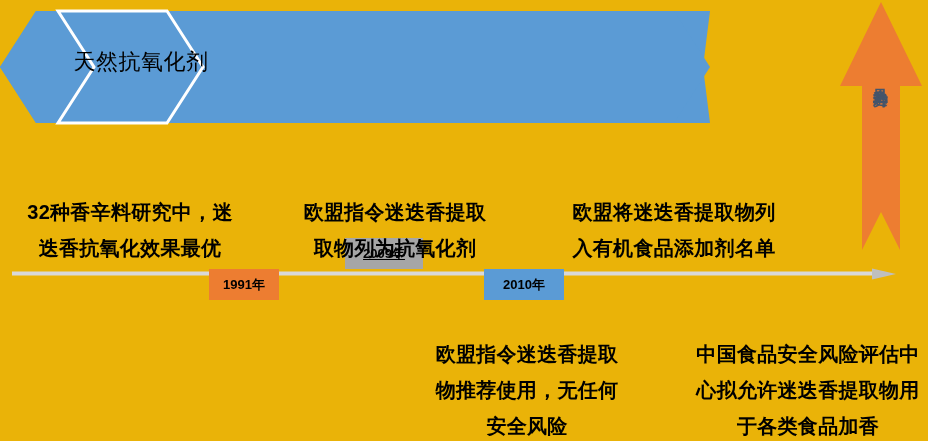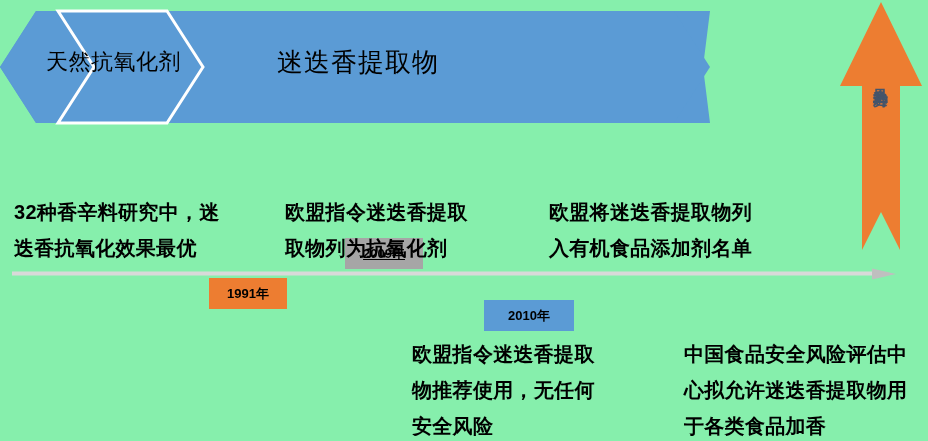--- a/index.html
+++ b/index.html
@@ -8,22 +8,23 @@
     padding: 0;
     background: #ffffff;
   }
   body {
     font-family: "Liberation Sans", "DejaVu Sans", sans-serif;
   }
   #stage {
     position: relative;
     width: 928px;
     height: 441px;
-    background: #86efac;
+    background: #eab308;
     overflow: hidden;
+    text-align: center;
   }
 
   
   .banner-wrap {
     position: absolute;
     left: 0px;
     top: 5px;
     width: 710px;
     height: 124px;
   }
@@ -124,43 +125,42 @@
   <div class="banner-wrap">
     <svg class="banner-svg" width="710" height="124" viewBox="0 0 710 124">
 
       <polygon points="0,62 36,6 710,6 710,6 703,62 710,118 36,118" fill="#5B9BD5"></polygon>
 
       <polygon points="0,62 36,6 674,6 710,62 674,118 36,118" fill="#5B9BD5"></polygon>
 
       <polygon points="58,6 167,6 203,62 167,118 58,118 94,62" fill="#5B9BD5" stroke="#FFFFFF" stroke-width="3"></polygon>
     </svg>
     <div class="banner-label-a">天然抗氧化剂</div>
-    <div class="banner-label-b">迷迭香提取物</div>
   </div>
 
   <div class="rise-wrap">
     <svg width="86" height="262" viewBox="0 0 86 262">
       <polygon points="43,2 84,86 62,86 62,250 43,212 24,250 24,86 2,86" fill="#ED7D31"></polygon>
     </svg>
     <div class="rise-text">呈上升趋势</div>
   </div>
 
   <div class="axis">
     <svg width="890" height="12" viewBox="0 0 890 12">
       <rect x="0" y="3.5" width="862" height="4" fill="#D9D9D9"></rect>
       <polygon points="860,0.5 884,6 860,11.5" fill="#BFBFBF"></polygon>
     </svg>
   </div>
 
 
-  <div class="chip orange" style="left:209px; top:278px; width:78px;  height:31px;">1991年</div>
+  <div class="chip orange" style="left:209px; top:269px; width:70px;  height:31px;">1991年</div>
 
   <div class="chip gray" style="left:345px; top:238px; width:78px;  height:31px;">2009年</div>
 
-  <div class="chip blue" style="left:484px; top:269px; width:90px;  height:31px;margin-top:31px;">2010年</div>
+  <div class="chip blue" style="left:484px; top:269px; width:80px;  height:31px;">2010年</div>
 
 
 
   <div class="note" style="left:14px;  top:168px; width:232px;">32种香辛料研究中，迷
 迭香抗氧化效果最优</div>
 
   <div class="note" style="left:285px; top:168px; width:220px;">欧盟指令迷迭香提取
 取物列为抗氧化剂</div>
 
   <div class="note" style="left:549px; top:168px; width:250px;">欧盟将迷迭香提取物列

